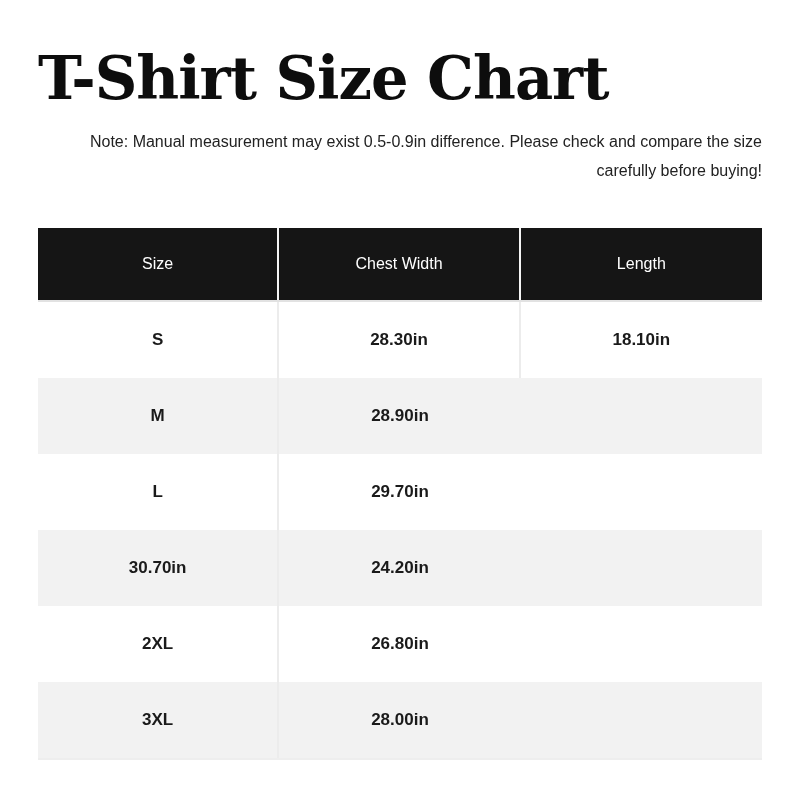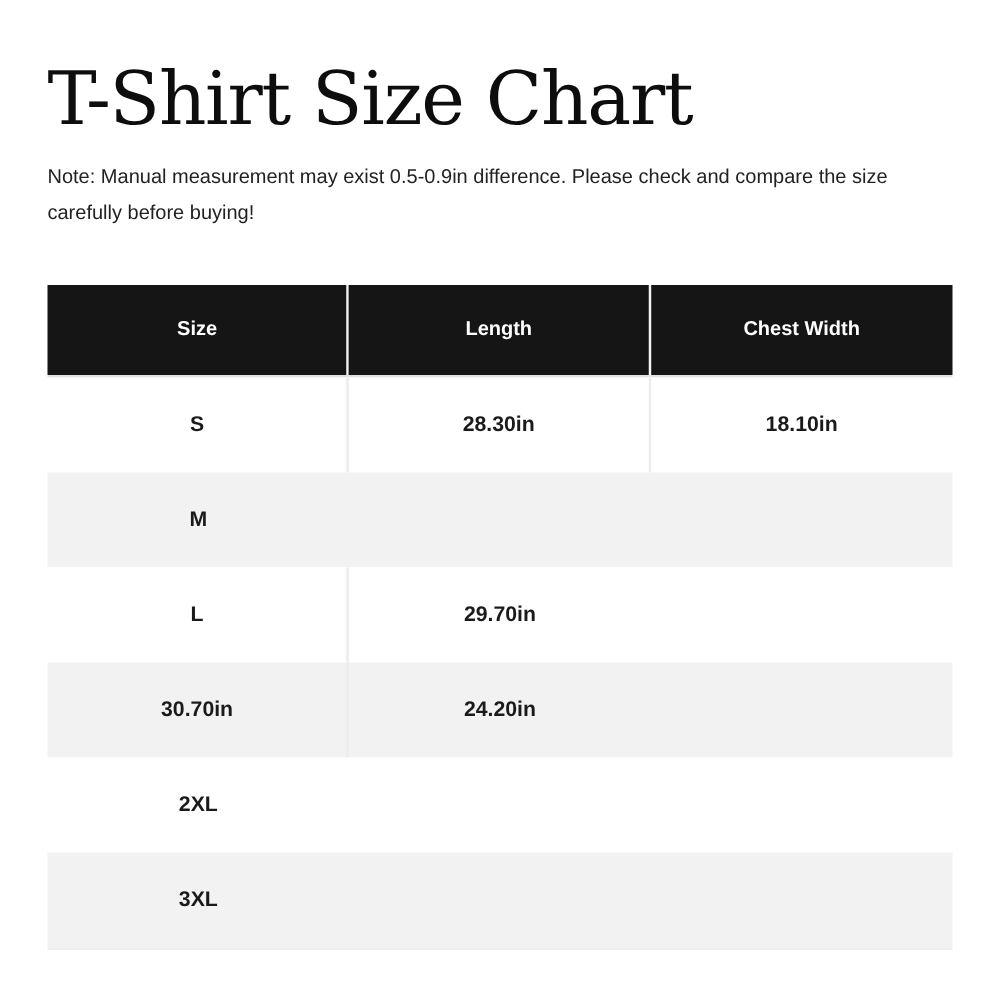--- a/index.html
+++ b/index.html
@@ -17,34 +17,34 @@
   html, body {
     width: 800px; height: 800px;
     background: #ffffff;
     overflow: hidden;
     font-family: "Liberation Sans", "DejaVu Sans", sans-serif;
   }
   .page { padding: 0 38px; }
   .title {
     padding-top: 46px;
     font-family: "DejaVu Serif", "Liberation Serif", serif;
-    font-weight: 400;
+    font-weight: 700;
     font-size: 59px;
     line-height: 66px;
     letter-spacing: -1px;
     color: var(--title-text);
     white-space: nowrap;
   }
   .note {
     margin-top: 15px;
     font-size: 16px;
     line-height: 29px;
     color: var(--note-text);
   }
-  .note-line { display: block; }
+  .note-line { display: block; text-align: right; }
   .size-table {
     margin-top: 43px;
     width: 724px;
     border-bottom: 2px solid #eeeeee;
   }
   .trow {
     display: grid;
     grid-template-columns: 1fr 1fr 1fr;
   }
   .thead-row { height: 74px; border-bottom: 2px solid #e2e2e2; }
@@ -53,21 +53,21 @@
   .cell {
     display: flex;
     align-items: center;
     justify-content: center;
     text-align: center;
   }
   .thead-row .cell {
     background: var(--header-bg);
     color: var(--header-text);
     font-size: 16px;
-    font-weight: 700;
+    font-weight: 400;
     border-right: 2px solid var(--header-divider);
   }
   .thead-row .cell:last-child { border-right: none; }
   .body-row .cell {
     color: var(--text);
     font-size: 17px;
     font-weight: 700;
     border-right: 2px solid var(--divider);
   }
   .body-row .cell:last-child { border-right: none; }
@@ -80,47 +80,50 @@
   <h1 class="title">T-Shirt Size Chart</h1>
 
   <p class="note">
     <span class="note-line">Note: Manual measurement may exist 0.5-0.9in difference. Please check and compare the size</span>
     <span class="note-line">carefully before buying!</span>
   </p>
 
   <div class="size-table">
     <div class="trow thead-row">
       <div class="cell">Size</div>
+      <div class="cell">Chest Width</div>
       <div class="cell">Length</div>
-      <div class="cell">Chest Width</div>
     </div>
     <div id="tbody">
   <div class="trow body-row">
     <div class="cell">S</div>
     <div class="cell">28.30in</div>
     <div class="cell">18.10in</div>
   </div>
 
   <div class="trow body-row alt">
     <div class="cell">M</div>
+    <div class="cell">28.90in</div>
   </div>
 
   <div class="trow body-row">
     <div class="cell">L</div>
     <div class="cell">29.70in</div>
   </div>
 
   <div class="trow body-row alt">
     <div class="cell">30.70in</div>
     <div class="cell">24.20in</div>
   </div>
 
   <div class="trow body-row">
     <div class="cell">2XL</div>
+    <div class="cell">26.80in</div>
   </div>
 
   <div class="trow body-row alt">
     <div class="cell">3XL</div>
+    <div class="cell">28.00in</div>
   </div>
 </div>
   </div>
 
 </div>
 
 </body></html>

